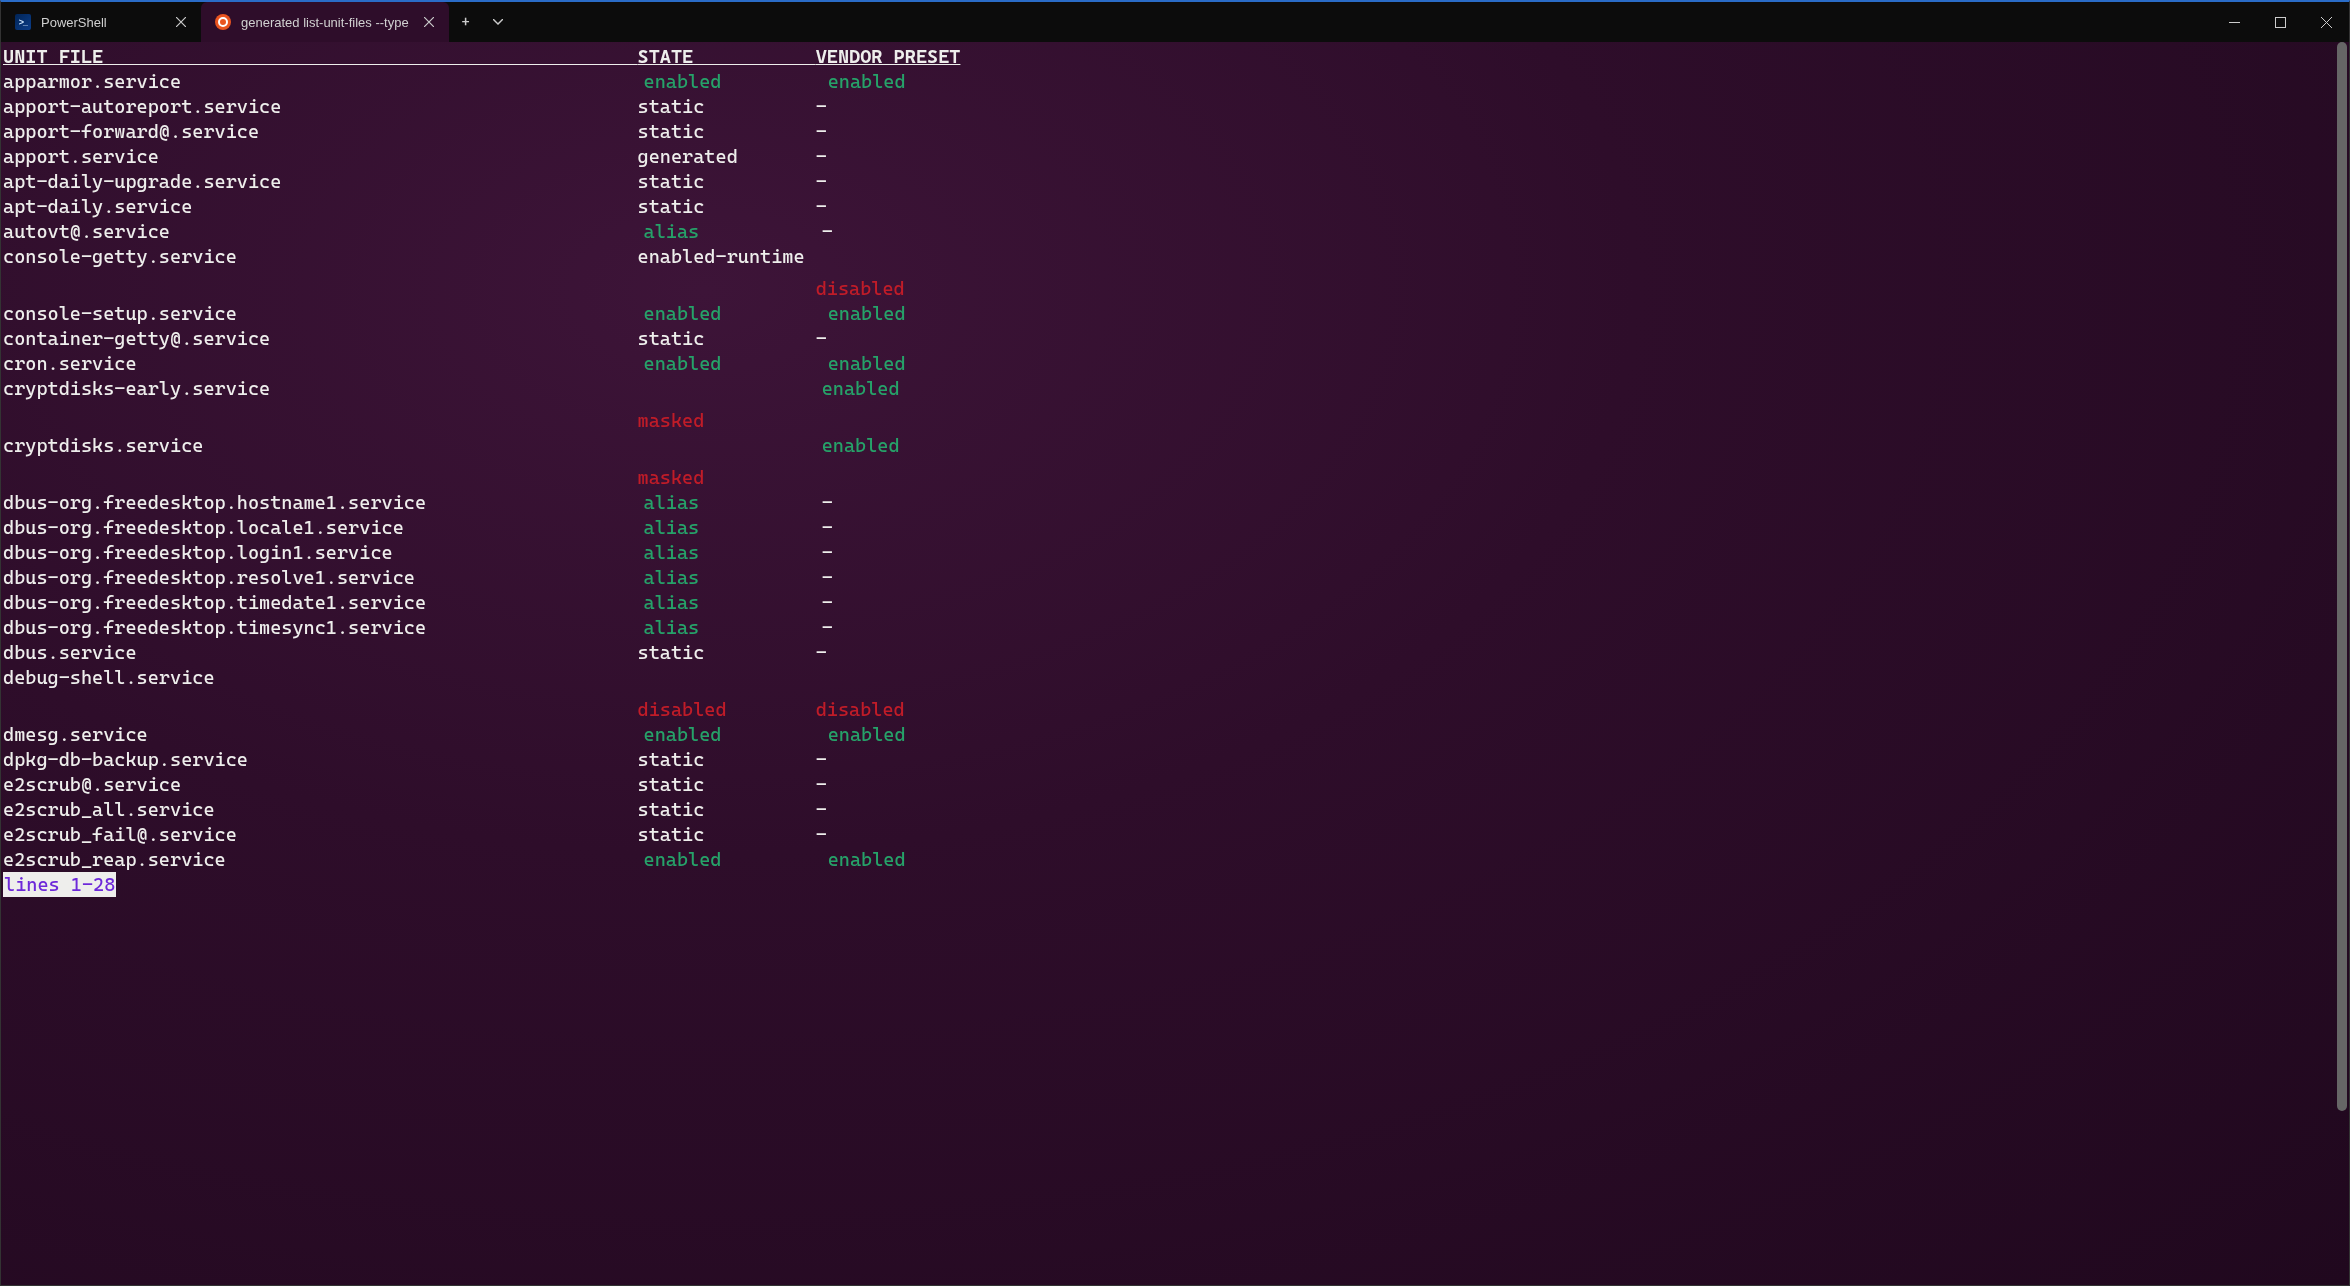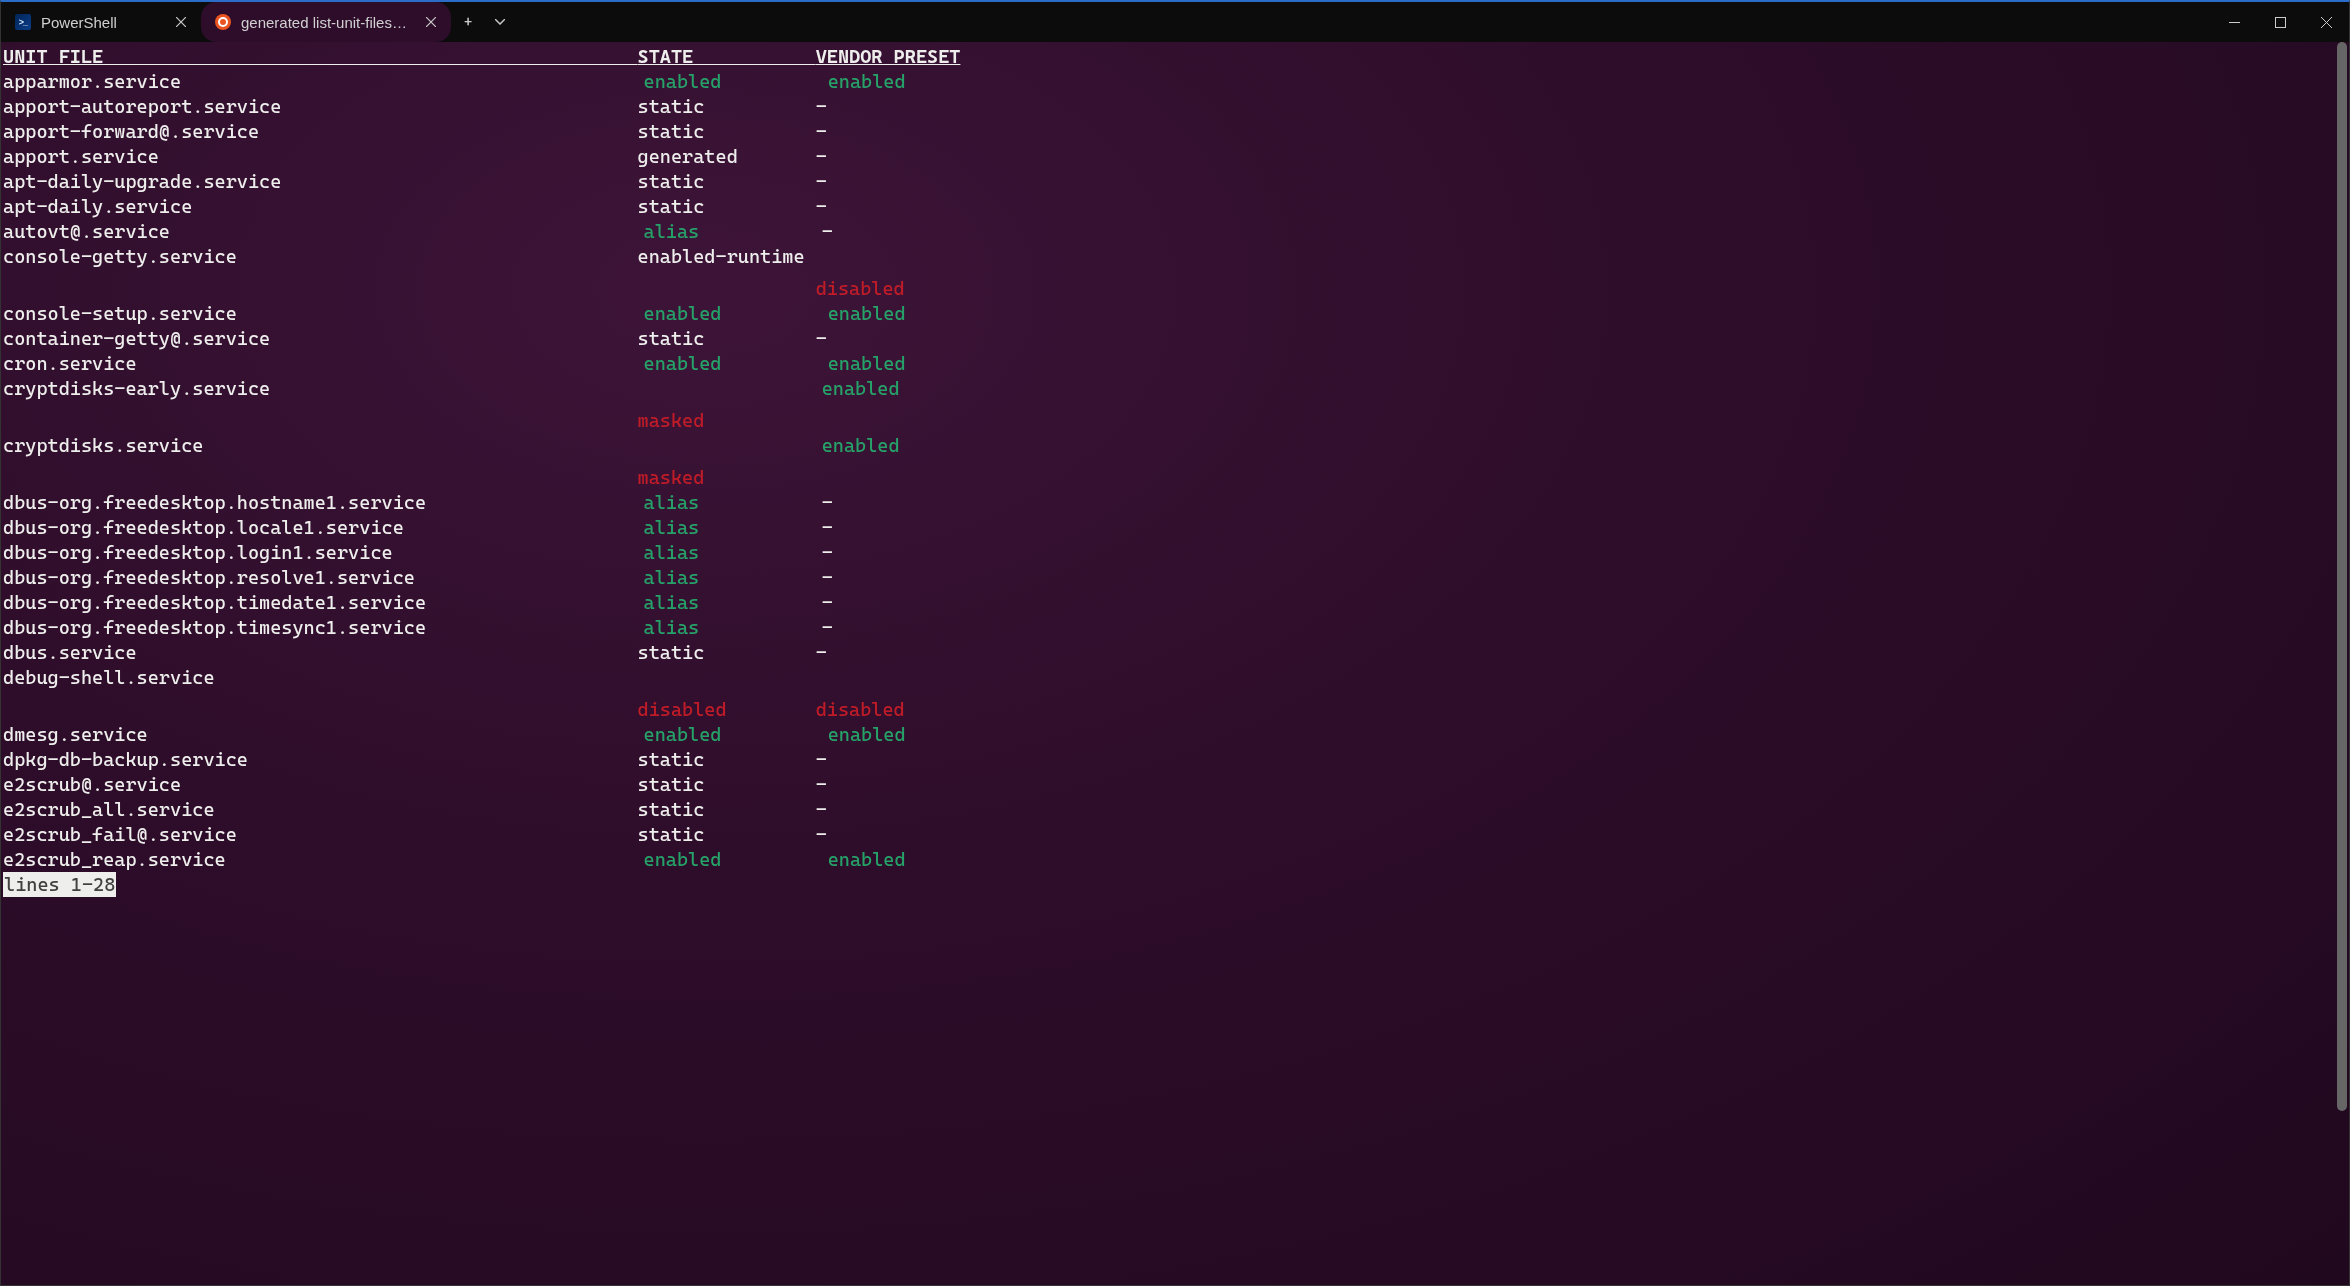--- a/index.html
+++ b/index.html
@@ -1,20 +1,20 @@
 <!DOCTYPE html>
 <html><head>
 <meta charset="utf-8">
 <style>
 * { margin: 0; padding: 0; box-sizing: border-box; }
 html, body { width: 100%; height: 100%; background: #0c0c0c; font-family: "Cascadia Mono", Consolas, monospace; overflow: hidden; }
 .window { width: 100%; height: 100%; display: flex; flex-direction: column; background: #0c0c0c; border: 1px solid #333; border-top: 2px solid #2a6cc8; }
 .titlebar { height: 40px; background: #0c0c0c; display: flex; align-items: stretch; user-select: none; }
 .tabs { display: flex; align-items: stretch; flex: 0 0 auto; }
-.tab { display: flex; align-items: center; padding: 0 10px 0 14px; gap: 10px; color: #d0d0d0; font-size: 15px; font-family: "Segoe UI", sans-serif; border-top-left-radius: 6px; border-top-right-radius: 6px; position: relative; min-width: 200px; max-width: 250px; border-radius: 15px; }
+.tab { display: flex; align-items: center; padding: 0 10px 0 14px; gap: 10px; color: #d0d0d0; font-size: 13px; font-family: "Segoe UI", sans-serif; border-top-left-radius: 6px; border-top-right-radius: 6px; position: relative; min-width: 200px; max-width: 250px; }
 .tab.inactive { background: #0c0c0c; }
 .tab.active { background: #2e0d2a; }
 .tab .label { flex: 1; white-space: nowrap; overflow: hidden; text-overflow: ellipsis; }
 .tab-icon { width: 16px; height: 16px; flex-shrink: 0; }
 .ps-icon { background: linear-gradient(135deg, #012456, #0b3e8a); border-radius: 2px; display: flex; align-items: center; justify-content: center; }
 .ps-icon::after { content: ">_"; color: #cfe8ff; font-size: 9px; font-weight: bold; letter-spacing: -1px; }
 .ubuntu-icon { background: #E95420; border-radius: 50%; position: relative; }
 .ubuntu-icon::before { content: ""; position: absolute; inset: 3px; border: 2px solid #fff; border-radius: 50%; background: #E95420; }
 .close-x { width: 20px; height: 20px; display: flex; align-items: center; justify-content: center; color: #ccc; font-size: 12px; border-radius: 3px; }
 .newtab { width: 34px; display: flex; align-items: center; justify-content: center; color: #ccc; font-size: 14px; }
@@ -26,21 +26,21 @@
 .terminal { flex: 1; background: radial-gradient(ellipse at 30% 20%, #3d1438 0%, #2e0d2a 40%, #20081e 100%); padding: 2px 16px 0 2px; position: relative; overflow: hidden; }
 .output { font-family: "Cascadia Mono", Consolas, "Ubuntu Mono", monospace; font-size: 19px; line-height: 25px; color: #eeeeec; white-space: pre; }
 .row { display: flex; }
 .col-unit { width: 57ch; }
 .col-state { width: 16ch; }
 .col-vendor { }
 .header .col-unit, .header .col-state, .header .col-vendor { text-decoration: underline; font-weight: bold; }
 .c-green { color: #26a269; margin-left: 6px; }
 .c-red { color: #c01c28; margin-top: 32px; }
 .c-white { color: #eeeeec; text-align: center; }
-.pager-status { background: #eeeeec; color: #404040; display: inline-block; padding: 0 1px; }
+.pager-status { background: #eeeeec; color: #6d28d9; display: inline-block; padding: 0 1px; }
 .scrollbar { position: absolute; right: 2px; top: 0; width: 10px; height: 100%; }
 .scrollbar-thumb { position: absolute; right: 0; top: 0; width: 10px; height: 86%; background: #666; border-radius: 5px; }
 </style>
 </head>
 <body>
 
 <div class="window">
   <div class="titlebar">
     <div class="tabs" id="tabs">
         <div class="tab inactive">

